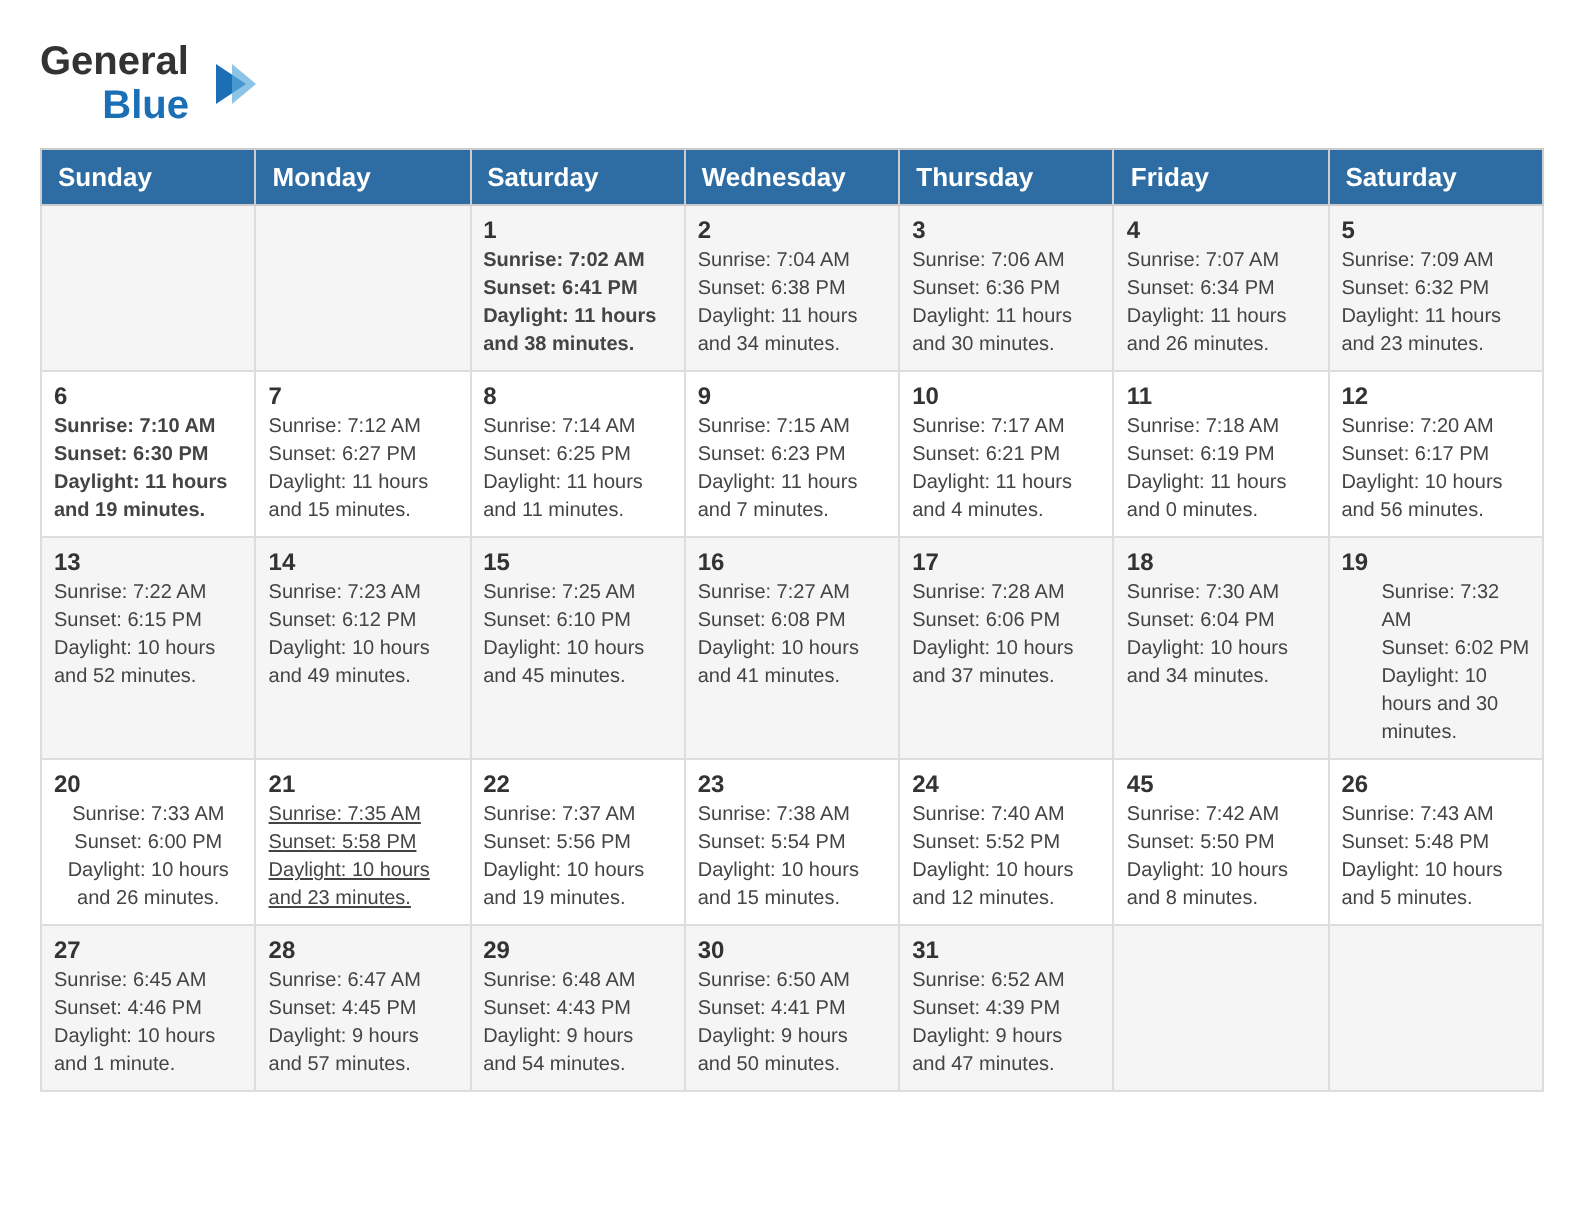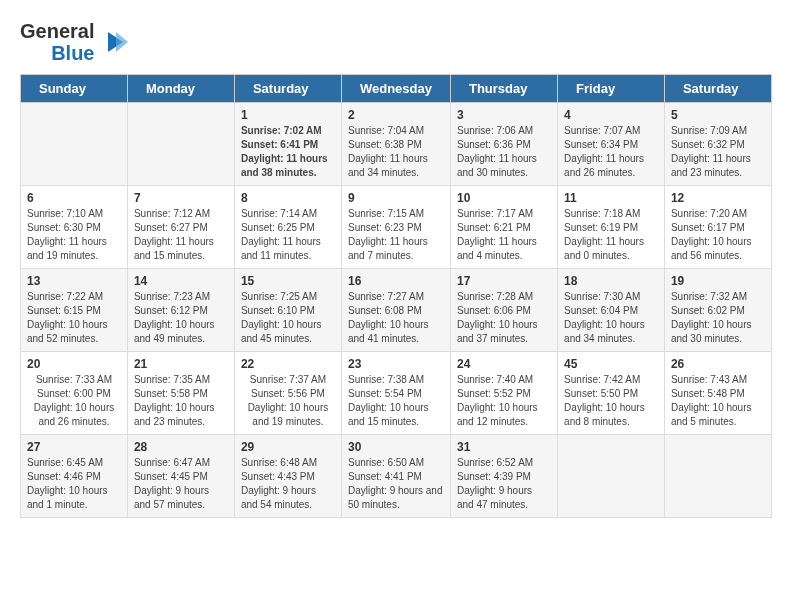--- a/index.html
+++ b/index.html
@@ -34,21 +34,21 @@
       color: #555;
     }
     .calendar-table {
       width: 100%;
       border-collapse: collapse;
     }
     .calendar-table thead th {
       background-color: #2e6da4;
       color: white;
       text-align: left;
-      padding: 6px 18px;
+      padding: 6px 8px;
       font-size: 13px;
       font-weight: bold;
       border: 1px solid #ccc;
     }
     .calendar-table tbody td {
       vertical-align: top;
       border: 1px solid #ddd;
       padding: 5px 6px;
       font-size: 10.5px;
       color: #333;
@@ -134,21 +134,21 @@
         <td>
           <span class="day-number">5</span>
           <div class="day-info" style="white-space: pre-line;">Sunrise: 7:09 AM
 Sunset: 6:32 PM
 Daylight: 11 hours and 23 minutes.</div>
         </td>
       </tr>
       <tr>
         <td>
           <span class="day-number">6</span>
-          <div class="day-info" style="white-space: pre-line;">Sunrise: 7:10 AM
+          <div class="day-info" style="white-space: pre-line; font-weight: bold;">Sunrise: 7:10 AM
 Sunset: 6:30 PM
 Daylight: 11 hours and 19 minutes.</div>
         </td>
         <td>
           <span class="day-number">7</span>
           <div class="day-info" style="white-space: pre-line;">Sunrise: 7:12 AM
 Sunset: 6:27 PM
 Daylight: 11 hours and 15 minutes.</div>
         </td>
         <td>
@@ -214,41 +214,41 @@
 Daylight: 10 hours and 37 minutes.</div>
         </td>
         <td>
           <span class="day-number">18</span>
           <div class="day-info" style="white-space: pre-line;">Sunrise: 7:30 AM
 Sunset: 6:04 PM
 Daylight: 10 hours and 34 minutes.</div>
         </td>
         <td>
           <span class="day-number">19</span>
-          <div class="day-info" style="white-space: pre-line;">Sunrise: 7:32 AM
+          <div class="day-info" style="white-space: pre-line; margin-left: 20px;">Sunrise: 7:32 AM
 Sunset: 6:02 PM
 Daylight: 10 hours and 30 minutes.</div>
         </td>
       </tr>
       <tr>
         <td>
           <span class="day-number">20</span>
           <div class="day-info" style="white-space: pre-line; text-align: center;">Sunrise: 7:33 AM
 Sunset: 6:00 PM
 Daylight: 10 hours and 26 minutes.</div>
         </td>
         <td>
           <span class="day-number">21</span>
-          <div class="day-info" style="white-space: pre-line;">Sunrise: 7:35 AM
+          <div class="day-info" style="white-space: pre-line; text-decoration: underline;">Sunrise: 7:35 AM
 Sunset: 5:58 PM
 Daylight: 10 hours and 23 minutes.</div>
         </td>
         <td>
           <span class="day-number">22</span>
-          <div class="day-info" style="white-space: pre-line; text-align: center;">Sunrise: 7:37 AM
+          <div class="day-info" style="white-space: pre-line;">Sunrise: 7:37 AM
 Sunset: 5:56 PM
 Daylight: 10 hours and 19 minutes.</div>
         </td>
         <td>
           <span class="day-number">23</span>
           <div class="day-info" style="white-space: pre-line;">Sunrise: 7:38 AM
 Sunset: 5:54 PM
 Daylight: 10 hours and 15 minutes.</div>
         </td>
         <td>

